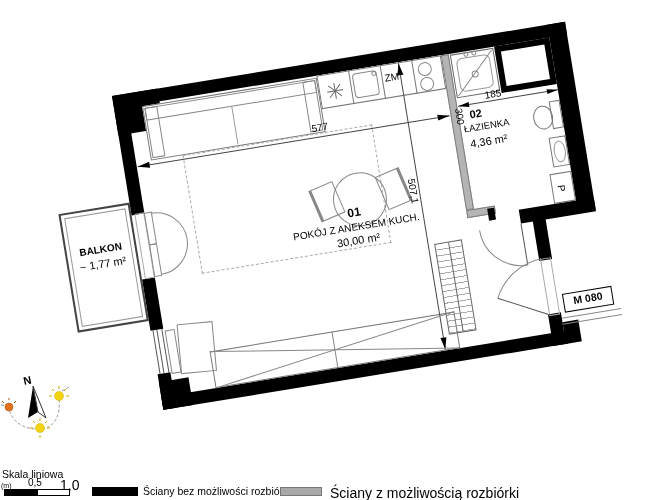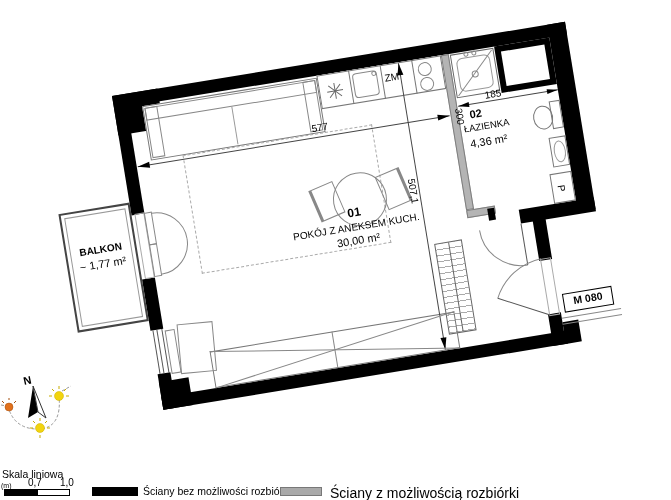--- a/index.html
+++ b/index.html
@@ -199,22 +199,22 @@
       <g stroke="#a34f0e" stroke-width="1">
         <line x1="9" y1="400" x2="9" y2="398"></line>
           <line x1="4" y1="403" x2="2" y2="401"></line>
         <line x1="14" y1="403" x2="16" y2="401"></line>
       </g>
     </g>
   </svg>
 
   <div class="lbl" style="left:2px;top:468px;font-size:10.5px">Skala liniowa</div>
   <div class="lbl" style="left:1px;top:482px;font-size:7px">(m)</div>
-  <div class="lbl" style="left:28px;top:477px;font-size:10px">0,7</div>
-  <div class="lbl" style="left:60px;top:477px;font-size:10px">1,0</div>
+  <div class="lbl" style="left:28px;top:477px;font-size:10px">0,5</div>
+  <div class="lbl" style="left:60px;top:477px;font-size:14px">1,0</div>
   <div class="abs" style="left:4px;top:489px;width:33px;height:7px;background:#000"></div>
   <div class="abs" style="left:37px;top:489px;width:33px;height:7px;border:1px solid #000;background:#fff"></div>
 
   <div class="abs" style="left:92px;top:487px;width:46px;height:9px;background:#000"></div>
   <div class="lbl" style="left:143px;top:485px;font-size:10.5px">Ściany bez możliwości rozbiórki</div>
   <div class="abs" style="left:280px;top:487px;width:42px;height:9px;background:#a9a9a9;border:1px solid #787878"></div>
   <div class="lbl" style="left:330px;top:485px;font-size:14px">Ściany z możliwością rozbiórki</div>
 
 </div>
 

